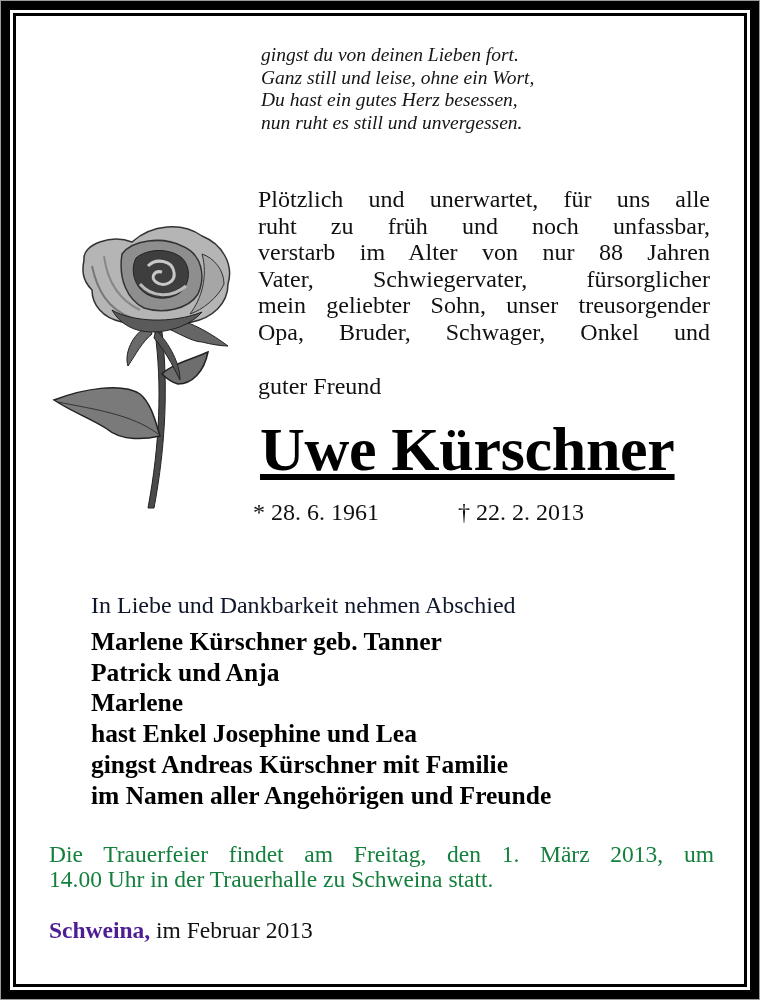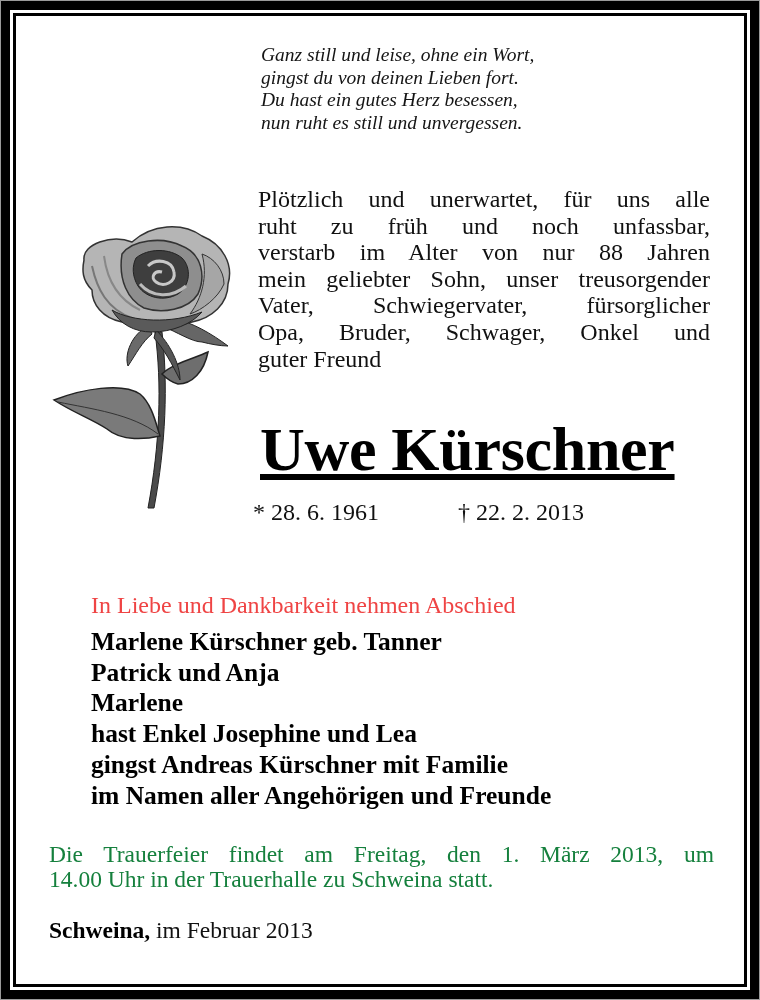--- a/index.html
+++ b/index.html
@@ -13,59 +13,59 @@
   .frame-paper { position: absolute; left: 15px; top: 15px; right: 15px; bottom: 15px;
                  background: #fff; }
 
   .poem { position: absolute; left: 261px; top: 44px; font-style: italic;
           font-size: 19.5px; line-height: 22.5px; color: #151515; }
   .poem div { white-space: nowrap; }
 
   .intro { position: absolute; left: 258px; top: 186px; width: 452px;
            font-size: 24px; line-height: 26.6px; text-align: justify; color: #111; }
   .intro div { text-align: justify; text-align-last: justify; white-space: nowrap; }
-  .intro div.last { text-align-last: left; }
+  .intro div.last { text-align-last: left; margin-top: 27px; }
 
   .rose { position: absolute; left: 52px; top: 214px; width: 190px; height: 300px; }
 
   .deceased-name { position: absolute; left: 260px; top: 414px; font-weight: bold;
                    font-size: 62px; line-height: 70px; white-space: nowrap; color: #000;
                    letter-spacing: -0.3px; text-decoration: underline; }
   .dates { position: absolute; left: 253px; top: 497px; font-size: 24px; line-height: 30px;
            white-space: nowrap; color: #111; }
   .dates .death { position: absolute; left: 205px; top: 0; }
 
   .farewell { position: absolute; left: 91px; top: 590px; font-size: 24px; line-height: 30px;
-              white-space: nowrap; color: #ef4444; }
+              white-space: nowrap; color: #0f172a; }
   .mourners { position: absolute; left: 91px; top: 627px; font-weight: bold; font-size: 25.5px;
               line-height: 30.7px; color: #000; }
   .mourners div { white-space: nowrap; }
 
   .ceremony { position: absolute; left: 49px; top: 842px; font-size: 23.5px; line-height: 25px;
               color: #15803d; width: 665px; }
   .ceremony div { white-space: nowrap; }
   .ceremony div.j { text-align: justify; text-align-last: justify; }
 
   .place-date { position: absolute; left: 49px; top: 915px; font-size: 23.5px; line-height: 30px;
                 white-space: nowrap; color: #111; }
-  .place-date b { color: #000000; }
+  .place-date b { color: #4c1d95; }
 </style>
 </head>
 <body>
 
 <div class="frame-outer">
   <div class="frame-gap">
   </div>
   <div class="frame-inner"></div>
   <div class="frame-paper"></div>
 </div>
 
 <div class="poem">
+  <div>gingst du von deinen Lieben fort.</div>
   <div>Ganz still und leise, ohne ein Wort,</div>
-  <div>gingst du von deinen Lieben fort.</div>
   <div>Du hast ein gutes Herz besessen,</div>
   <div>nun ruht es still und unvergessen.</div>
 </div>
 
 <div class="rose">
   <svg width="190" height="300" viewBox="0 0 190 300">
 
     <path d="M103 118 C 110 170, 108 230, 96 294 L 102 294 C 114 230, 116 170, 110 118 Z" fill="#4a4a4a" stroke="#222" stroke-width="1"></path>
 
     <path d="M2 186 C 30 175, 70 168, 88 180 C 100 190, 104 210, 108 222 C 95 225, 70 228, 55 215 C 40 205, 20 198, 2 186 Z" fill="#7a7a7a" stroke="#222" stroke-width="1.5"></path>
@@ -89,22 +89,22 @@
 
     <path d="M60 96 C 80 108, 120 110, 150 98 C 140 110, 120 118, 100 118 C 82 118, 68 110, 60 96 Z" fill="#5a5a5a" stroke="#222" stroke-width="1"></path>
     <path d="M150 40 C 162 44, 172 56, 172 70 C 166 84, 150 96, 138 100 C 150 84, 156 62, 150 40 Z" fill="#a6a6a6" stroke="#333" stroke-width="1"></path>
   </svg>
 </div>
 
 <div class="intro">
   <div>Plötzlich und unerwartet, für uns alle</div>
   <div>ruht zu früh und noch unfassbar,</div>
   <div>verstarb im Alter von nur 88 Jahren</div>
+  <div>Vater, Schwiegervater, fürsorglicher</div>
   <div>mein geliebter Sohn, unser treusorgender</div>
-  <div>Vater, Schwiegervater, fürsorglicher</div>
   <div>Opa, Bruder, Schwager, Onkel und</div>
   <div class="last">guter Freund</div>
 </div>
 
 <div class="deceased-name">Uwe Kürschner</div>
 
 <div class="dates">
   <span>* 28. 6. 1961</span>
   <span class="death">† 22. 2. 2013</span>
 </div>

